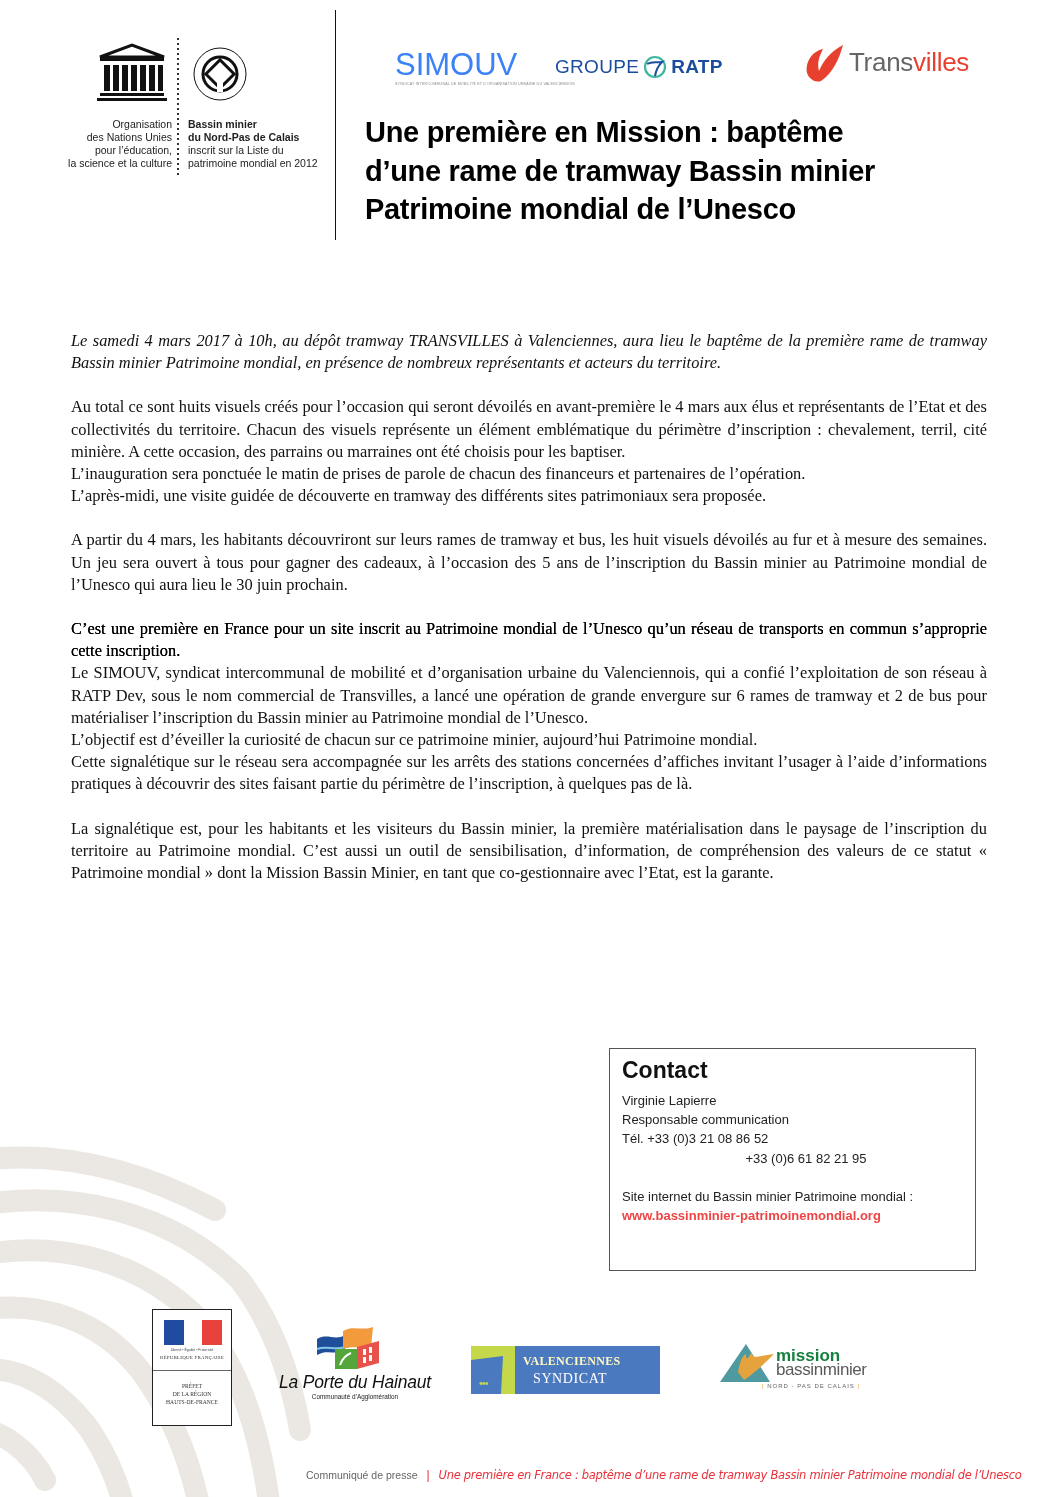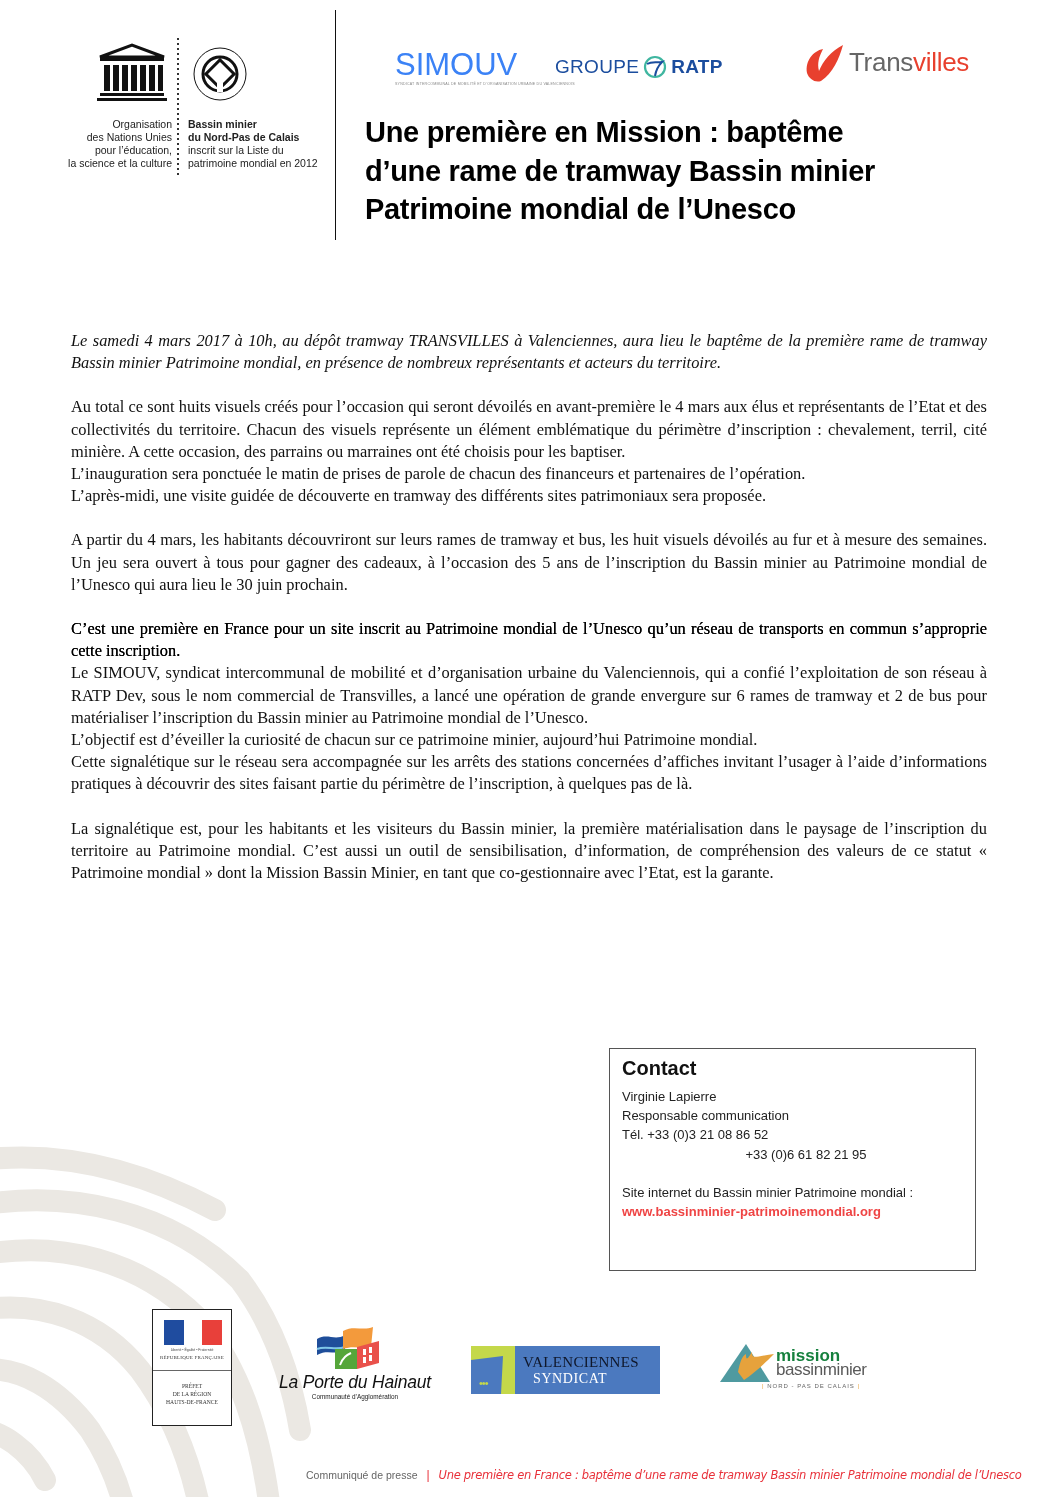--- a/index.html
+++ b/index.html
@@ -41,21 +41,21 @@
     .body-text { position: absolute; left: 71px; top: 306px; width: 916px; font-family: Liberation Serif, serif;
       font-size: 16.4px; line-height: 22.2px; color: #111; text-align: justify; z-index: 1; margin-top: 24px; }
     .body-text p { margin: 0; }
     .body-text .gap { height: 22px; }
     .body-text .intro { font-style: italic; }
     .body-text .emph { color: #000; font-weight: normal; text-shadow: 0 0 0.4px #000; }
 
     
     .contact-box { position: absolute; left: 609px; top: 1048px; width: 367px; height: 223px;
       border: 1px solid #555; background: #fff; padding: 8px 12px; z-index: 1; }
-    .contact-title { font-size: 20px; font-weight: bold; margin-bottom: 7px; }
+    .contact-title { font-size: 23px; font-weight: bold; margin-bottom: 7px; }
     .contact-line { font-size: 13px; line-height: 19.2px; color: #222; }
     .contact-line.indent { padding-left: 27px; text-align: center; }
     .contact-spacer { height: 19px; }
     .contact-url { font-size: 13px; font-weight: bold; line-height: 19px; color: #ef4444; }
 
     
     .logo-prefet { position: absolute; left: 152px; top: 1309px; width: 80px; height: 117px; border: 1px solid #222; background: #fff; z-index: 1; }
     .prefet-flag { position: absolute; left: 11px; top: 10px; width: 58px; height: 25px; display: flex; }
     .prefet-flag .b { width: 20px; background: #1f4c9f; }
     .prefet-flag .w { width: 18px; background: #fff; }
@@ -65,21 +65,21 @@
     .prefet-sep { position: absolute; left: 0; top: 60px; width: 100%; height: 1px; background: #666; }
     .prefet-label { position: absolute; left: 0; width: 100%; top: 72px; text-align: center; font-family: "Liberation Serif", serif; font-size: 5.6px; line-height: 8px; color: #333; }
 
     .logo-porte { position: absolute; left: 265px; top: 1325px; width: 180px; height: 80px; z-index: 1; }
     .porte-graphic { position: absolute; left: 48px; top: 0; width: 80px; height: 50px; }
     .porte-name { position: absolute; left: 0; top: 47px; width: 180px; text-align: center; font-size: 17.5px; font-style: italic; color: #111; letter-spacing: -0.2px; }
     .porte-sub { position: absolute; left: 0; top: 68px; width: 180px; text-align: center; font-size: 6.4px; color: #222; }
 
     .logo-valenciennes { position: absolute; left: 471px; top: 1346px; width: 189px; height: 48px; background: #4b79bf; z-index: 1; overflow: hidden; }
     .val-dots { position: absolute; left: 8px; top: 33px; font-size: 11px; color: #c4d84a; letter-spacing: -1px; line-height: 8px; }
-    .val-t1 { position: absolute; left: 52px; top: 8px; font-family: "Liberation Serif", serif; font-weight: normal; font-size: 15px; color: #0f172a; letter-spacing: 0.3px; }
+    .val-t1 { position: absolute; left: 52px; top: 8px; font-family: "Liberation Serif", serif; font-weight: bold; font-size: 12px; color: #fef9c3; letter-spacing: 0.3px; }
     .val-t2 { position: absolute; left: 62px; top: 25px; font-family: "Liberation Serif", serif; font-size: 14px; color: #fff; letter-spacing: 0.6px; }
 
     .logo-mission { position: absolute; left: 718px; top: 1342px; width: 145px; height: 55px; z-index: 1; }
     .mission-graphic { position: absolute; left: 0; top: 0; width: 58px; height: 42px; }
     .mission-t1 { position: absolute; left: 58px; top: 6px; font-size: 17px; font-weight: bold; color: #15803d; line-height: 16px; }
     .mission-t2 { position: absolute; left: 58px; top: 20px; font-size: 17px; color: #5a5a5a; line-height: 16px; letter-spacing: -0.4px; }
     .mission-t3 { position: absolute; left: 44px; top: 41px; font-size: 6px; color: #666; letter-spacing: 1px; white-space: nowrap; }
     .mission-t3 .bar { color: #e6a23c; }
 
     

